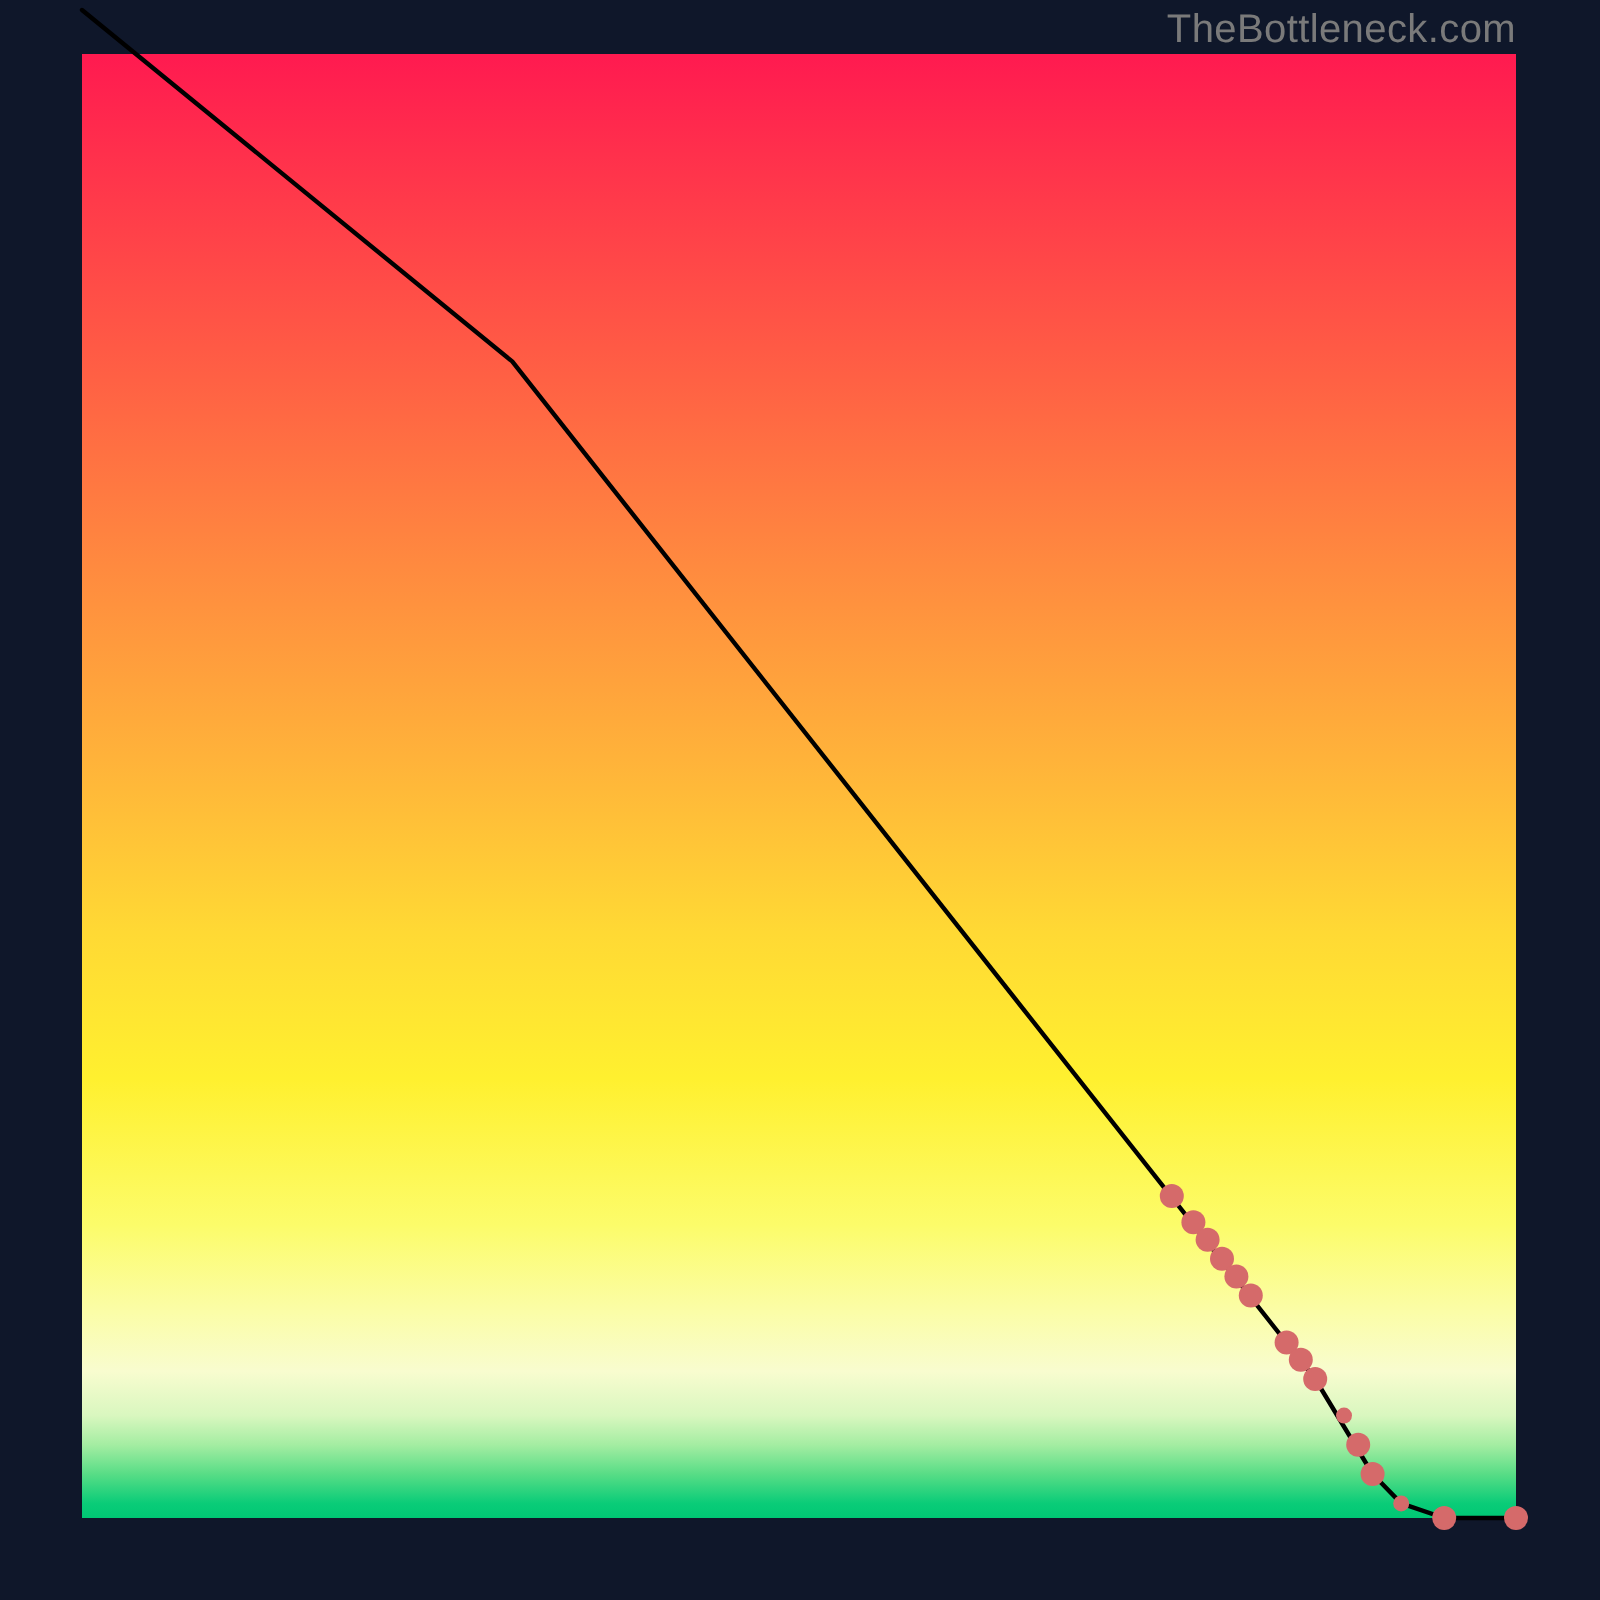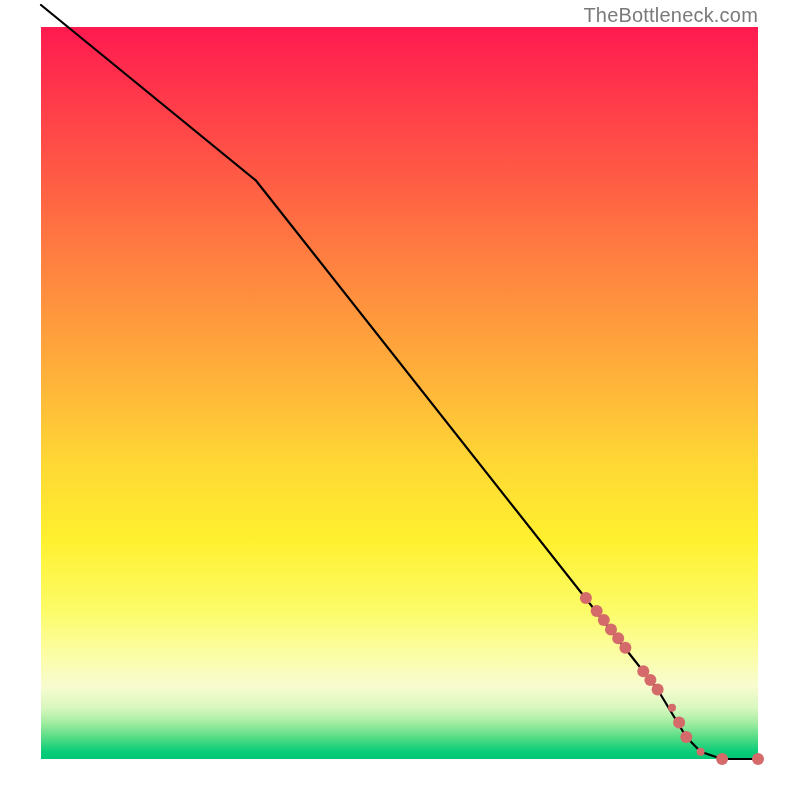--- a/index.html
+++ b/index.html
@@ -8,21 +8,21 @@
     width: 800px;
     height: 800px;
     background: #000;
     font-family: Arial, Helvetica, sans-serif;
     overflow: hidden;
   }
   .frame {
     position: relative;
     width: 800px;
     height: 800px;
-    background: #ffffff;
+    background: #0f172a;
   }
   .plot {
     position: absolute;
     left: 41px;
     top: 27px;
     width: 717px;
     height: 732px;
     
     background: linear-gradient(to bottom,
       #ff1a50 0%,

